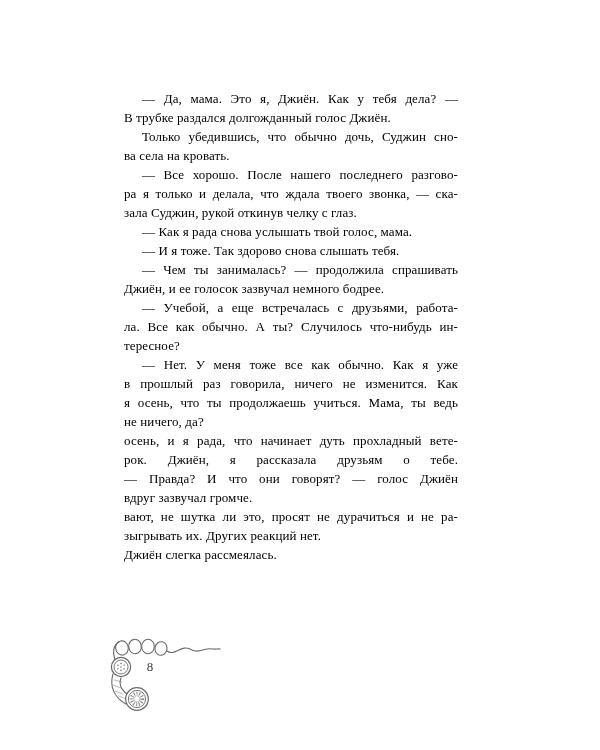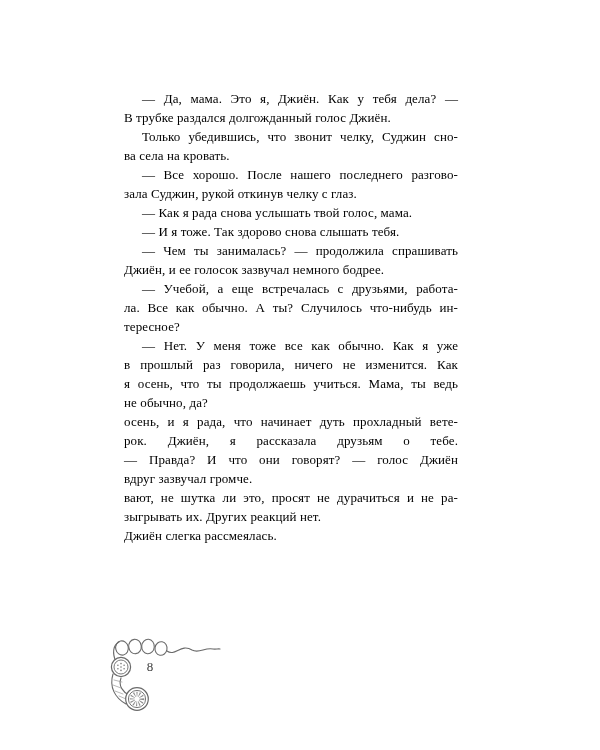--- a/index.html
+++ b/index.html
@@ -50,35 +50,36 @@
   }
 </style>
 </head>
 <body>
 
 <div class="page">
 
   <div class="text-block">
       <div class="line first">— Да, мама. Это я, Джиён. Как у тебя дела? —</div>
       <div class="line last">В трубке раздался долгожданный голос Джиён.</div>
-      <div class="line first">Только убедившись, что звонит челку, Суджин сно-</div>
+      <div class="line first">Только убедившись, что обычно дочь, Суджин сно-</div>
       <div class="line last">ва села на кровать.</div>
       <div class="line first">— Все хорошо. После нашего последнего разгово-</div>
+      <div class="line">ра я только и делала, что ждала твоего звонка, — ска-</div>
       <div class="line last">зала Суджин, рукой откинув челку с глаз.</div>
       <div class="line first last">— Как я рада снова услышать твой голос, мама.</div>
       <div class="line first last">— И я тоже. Так здорово снова слышать тебя.</div>
       <div class="line first">— Чем ты занималась? — продолжила спрашивать</div>
       <div class="line last">Джиён, и ее голосок зазвучал немного бодрее.</div>
       <div class="line first">— Учебой, а еще встречалась с друзьями, работа-</div>
       <div class="line">ла. Все как обычно. А ты? Случилось что-нибудь ин-</div>
       <div class="line last">тересное?</div>
       <div class="line first">— Нет. У меня тоже все как обычно. Как я уже</div>
       <div class="line">в прошлый раз говорила, ничего не изменится. Как</div>
       <div class="line">я осень, что ты продолжаешь учиться. Мама, ты ведь</div>
-      <div class="line last">не обычно, да?</div>
+      <div class="line last">не ничего, да?</div>
       <div class="line">осень, и я рада, что начинает дуть прохладный вете-</div>
       <div class="line">рок. Джиён, я рассказала друзьям о тебе.</div>
       <div class="line">— Правда? И что они говорят? — голос Джиён</div>
       <div class="line last">вдруг зазвучал громче.</div>
       <div class="line">вают, не шутка ли это, просят не дурачиться и не ра-</div>
       <div class="line last">зыгрывать их. Других реакций нет.</div>
       <div class="line last">Джиён слегка рассмеялась.</div>
     </div>
 
   <svg class="footer-illustration" viewBox="0 0 130 102" width="130" height="102" xmlns="http://www.w3.org/2000/svg">

